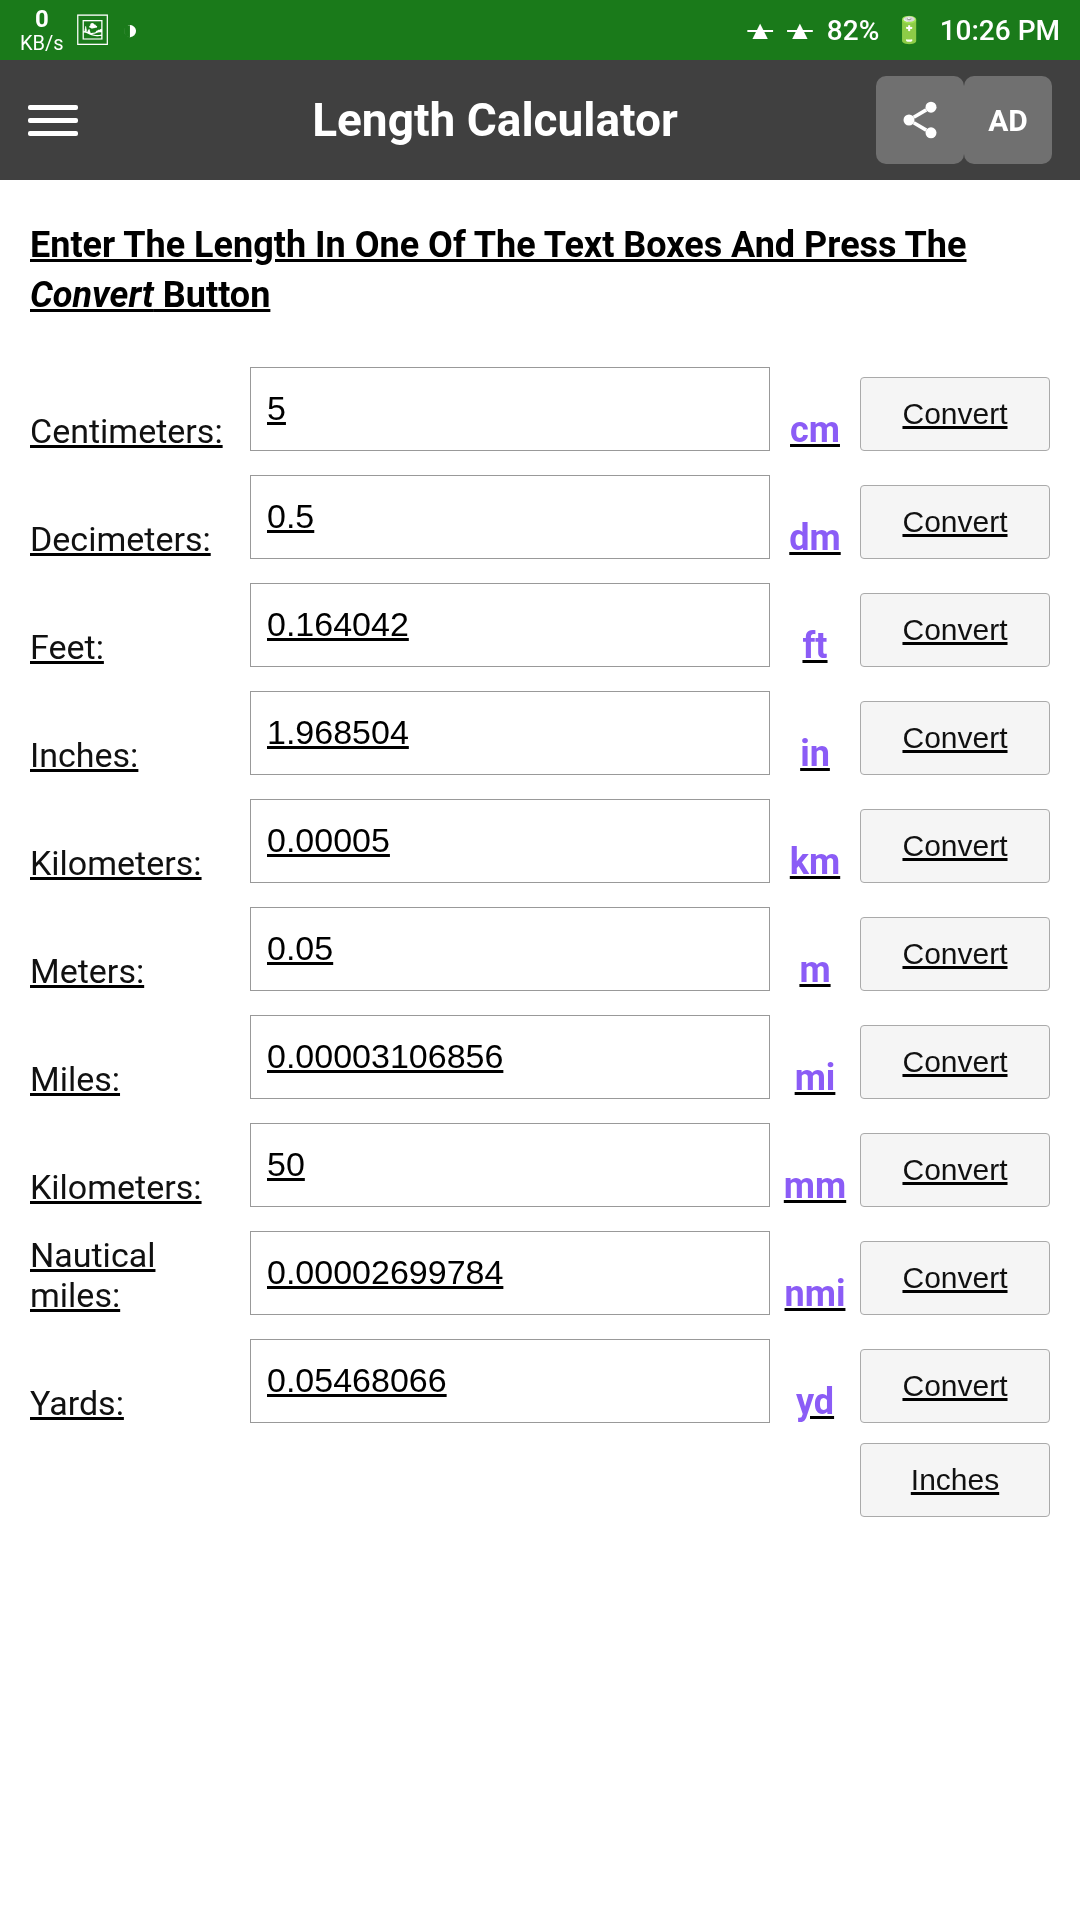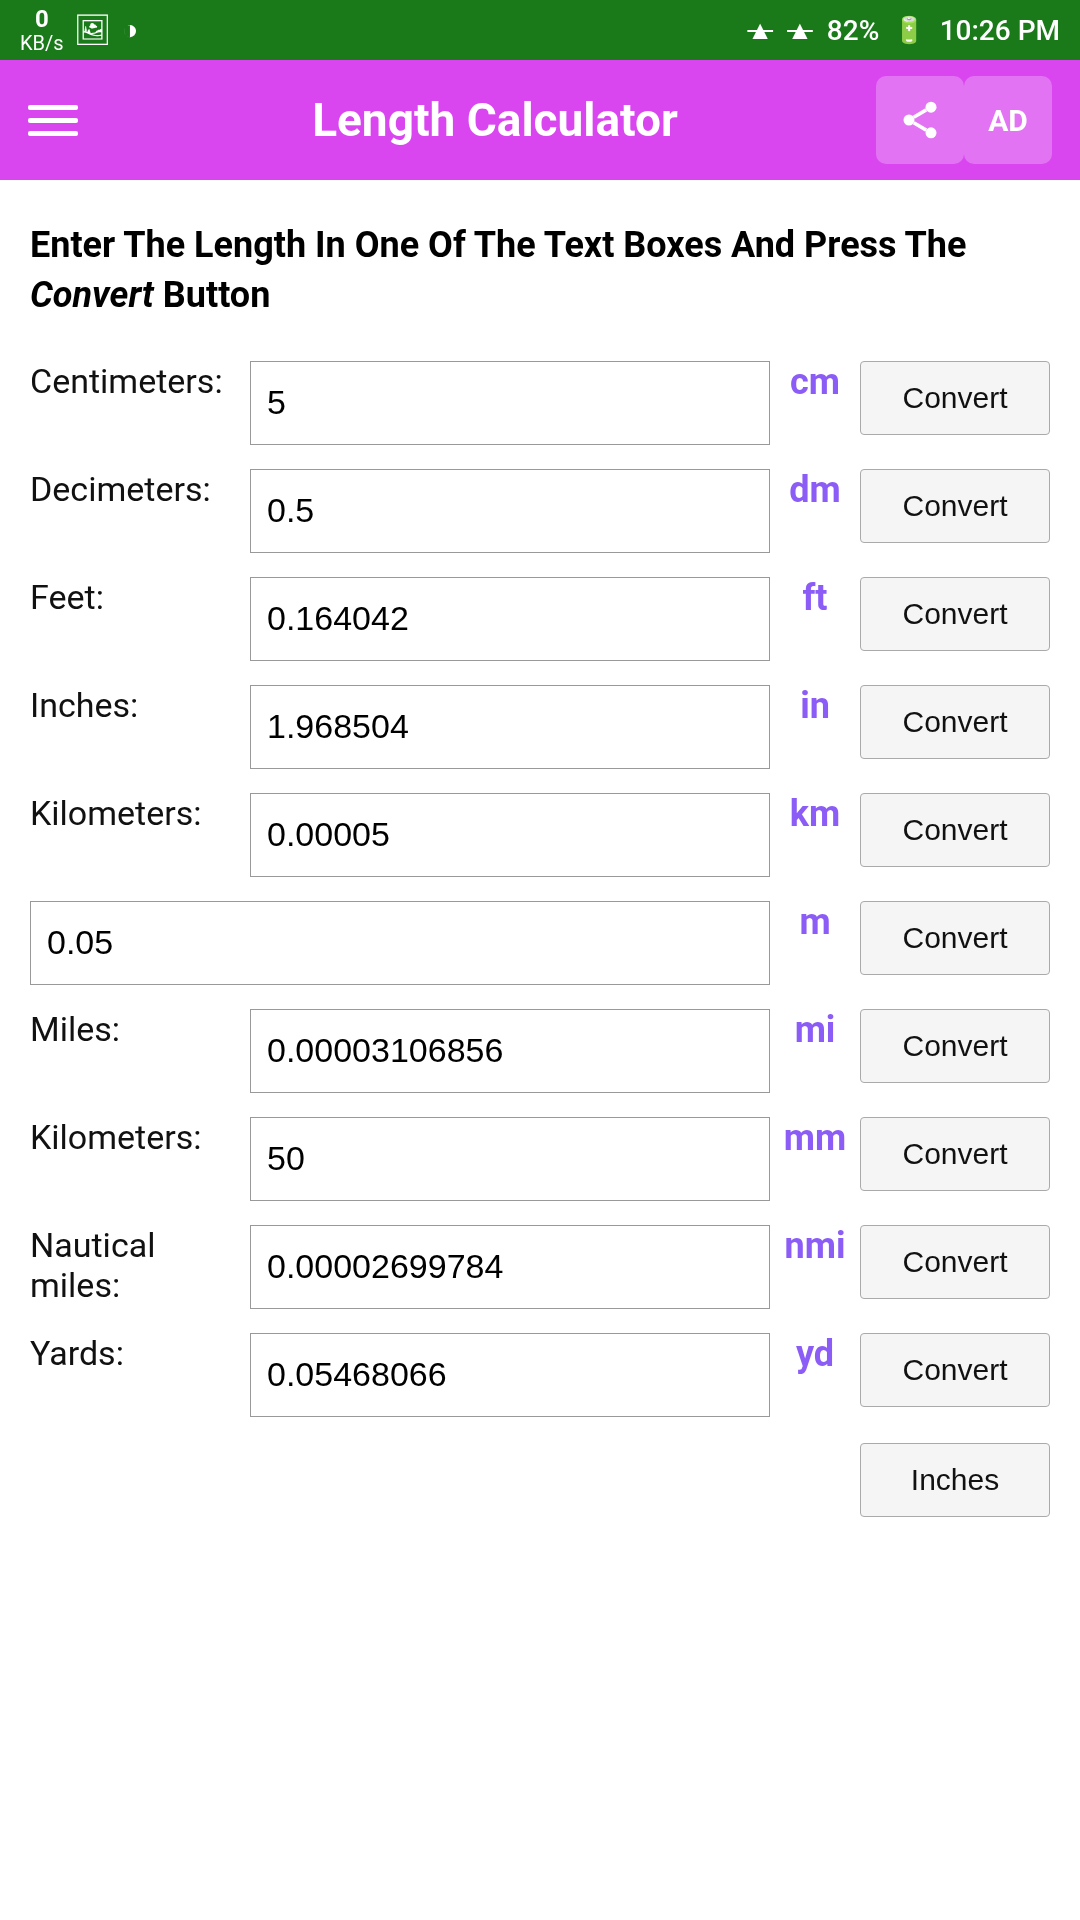--- a/index.html
+++ b/index.html
@@ -41,21 +41,21 @@
       text-align: center;
       font-size: 20px;
       line-height: 1.1;
     }
     .kb-indicator .kb-val { font-size: 24px; font-weight: bold; }
 
     
     .app-bar {
       width: 100%;
       height: 120px;
-      background: #d946ef;
+      background: #404040;
       display: flex;
       align-items: center;
       padding: 0 28px;
       color: white;
     }
     .hamburger-icon {
       display: flex;
       flex-direction: column;
       gap: 8px;
       cursor: pointer;
@@ -95,39 +95,40 @@
       width: 44px;
       height: 44px;
       fill: white;
     }
 
     
     .main-content {
       background: white;
       min-height: 1740px;
       padding: 40px 30px 60px 30px;
+      text-decoration: underline;
     }
 
     .instructions {
       font-size: 36px;
       font-weight: bold;
       margin-bottom: 40px;
       line-height: 1.4;
     }
     .instructions em {
       font-style: italic;
     }
 
     
     .converter-table {
       width: 100%;
     }
     .converter-row {
       display: flex;
-      align-items: flex-start;
+      align-items: flex-end;
       margin-bottom: 18px;
       min-height: 90px;
     }
     .row-label {
       width: 220px;
       font-size: 34px;
       color: #111;
       flex-shrink: 0;
     }
     .row-input {
@@ -253,20 +254,21 @@
       <span class="row-unit">in</span>
       <button class="convert-btn">Convert</button>
     </div>
       <div class="converter-row">
       <span class="row-label">Kilometers:</span>
       <input class="row-input" type="text" value="0.00005" style="">
       <span class="row-unit">km</span>
       <button class="convert-btn">Convert</button>
     </div>
       <div class="converter-row">
+      <span class="row-label">Meters:</span>
       <input class="row-input" type="text" value="0.05" style="">
       <span class="row-unit">m</span>
       <button class="convert-btn">Convert</button>
     </div>
       <div class="converter-row">
       <span class="row-label">Miles:</span>
       <input class="row-input" type="text" value="0.00003106856" style="">
       <span class="row-unit">mi</span>
       <button class="convert-btn">Convert</button>
     </div>

